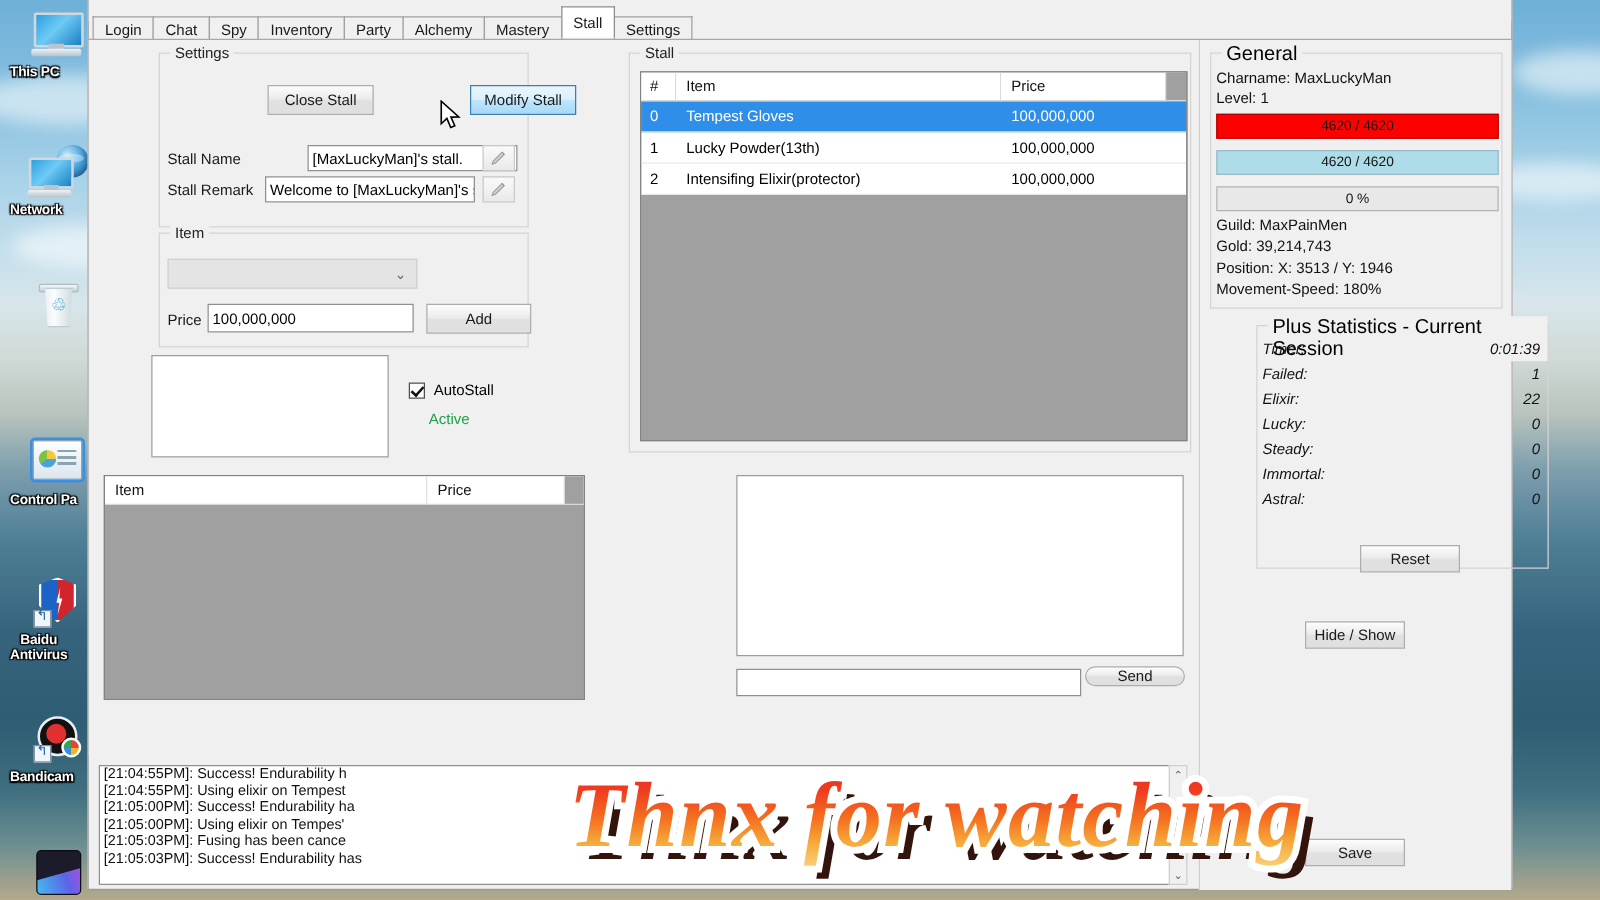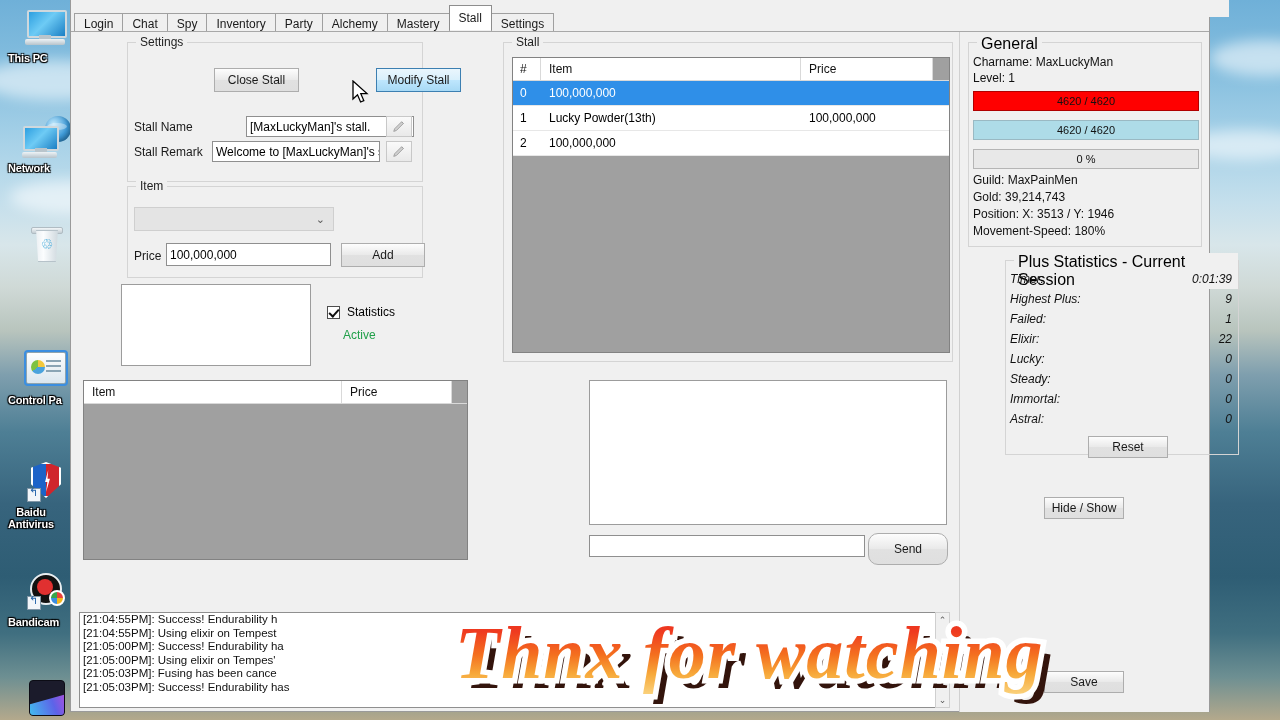--- a/index.html
+++ b/index.html
@@ -71,21 +71,21 @@
     clip-path:polygon(0 45%,100% 0,100% 100%,0 100%);}
 
   
   #app{
     position:absolute;left:70px;top:0;width:1140px;height:712px;
     background:#f0f0f0;border:1px solid #9a9a9a;border-top:none;box-sizing:border-box;
     font-family:"Liberation Sans",sans-serif;font-size:12px;
   }
 
   
-  #tabstrip{position:absolute;left:0;top:0;width:100%;height:17px;background:#f0f0f0;padding-left:20px;}
+  #tabstrip{position:absolute;left:0;top:0;width:100%;height:17px;background:#f0f0f0;}
   #tabstrip .tabs{position:absolute;left:3px;top:8px;display:flex;align-items:flex-end;height:24px;}
   .tab{
     height:21px;line-height:21px;padding:0 9px;box-sizing:border-box;
     background:#f0f0f0;border:1px solid #a0a0a0;border-bottom:none;margin-right:-1px;
     color:#1a1a1a;font-size:12px;white-space:nowrap;position:relative;top:2px;
   }
   .tab.active{background:#fff;height:25px;line-height:24px;top:-2px;border-color:#8d8d8d;z-index:3;}
   #tabline{position:absolute;left:0;top:31px;width:100%;height:1px;background:#a8a8a8;}
 
   
@@ -291,21 +291,21 @@
       </div>
       <div class="lbl" style="left:6px;top:62px;">Price</div>
       <div class="txtinput" style="position:absolute;left:38px;top:56px;width:165px;height:23px;">100,000,000</div>
       <div class="btn" style="position:absolute;left:213px;top:56px;width:84px;height:24px;">Add</div>
     </div>
 
     <div class="emptybox" style="left:50px;top:252px;width:190px;height:82px;"></div>
 
     <div style="position:absolute;left:256px;top:273px;display:flex;align-items:center;gap:7px;">
       <div class="cb"></div>
-      <span>Statistics</span>
+      <span>AutoStall</span>
     </div>
     <div style="position:absolute;left:272px;top:296px;color:#21a04a;font-size:12px;">Active</div>
 
     <div class="listview" style="left:12px;top:348px;width:385px;height:180px;">
       <div class="lvhead">
         <div class="hc" style="width:258px;">Item</div>
         <div class="hc" style="width:110px;">Price</div>
         <div class="hc" style="flex:1;background:#a0a0a0;border-right:none;"></div>
       </div>
       <div class="lvbody" style="height:157px;"></div>
@@ -315,41 +315,43 @@
       <div class="gtitle">Stall</div>
       <div class="listview" style="left:8px;top:14px;width:438px;height:296px;">
         <div class="lvhead">
           <div class="hc" style="width:28px;padding-left:7px;">#</div>
           <div class="hc" style="width:260px;">Item</div>
           <div class="hc" style="width:132px;">Price</div>
           <div class="hc" style="flex:1;background:#a0a0a0;border-right:none;"></div>
         </div>
         <div class="lvrow sel">
           <div class="c" style="width:28px;padding-left:7px;">0</div>
+          <div class="c" style="width:260px;">Tempest Gloves</div>
           <div class="c" style="width:132px;">100,000,000</div>
           <div class="c" style="flex:1;"></div>
         </div>
         <div class="lvrow">
           <div class="c" style="width:28px;padding-left:7px;">1</div>
           <div class="c" style="width:260px;">Lucky Powder(13th)</div>
           <div class="c" style="width:132px;">100,000,000</div>
           <div class="c" style="flex:1;"></div>
         </div>
         <div class="lvrow">
           <div class="c" style="width:28px;padding-left:7px;">2</div>
+          <div class="c" style="width:260px;">Intensifing Elixir(protector)</div>
           <div class="c" style="width:132px;">100,000,000</div>
           <div class="c" style="flex:1;"></div>
         </div>
         <div class="lvbody" style="height:200px;"></div>
       </div>
     </div>
 
     <div class="emptybox" style="left:518px;top:348px;width:358px;height:145px;"></div>
     <div class="txtinput" style="position:absolute;left:518px;top:503px;width:276px;height:22px;"></div>
-    <div class="btn" style="position:absolute;left:797px;top:501px;width:80px;height:32px;border-radius:10px;">Send</div>
+    <div class="btn" style="position:absolute;left:797px;top:501px;width:80px;height:16px;border-radius:10px;">Send</div>
   </div>
 
   <div id="side">
 
     <div class="sgroup" style="top:10px;width:234px;height:205px;">
       <div class="gtitle">General</div>
       <div class="srow" style="left:4px;top:12px;">Charname: MaxLuckyMan</div>
       <div class="srow" style="left:4px;top:28px;">Level: 1</div>
 
       <div class="bar" style="left:4px;top:48px;width:226px;height:20px;background:#FF0000;border-color:#b00000;">
@@ -367,24 +369,20 @@
       <div class="srow" style="left:4px;top:164px;">Position: X: 3513 / Y: 1946</div>
       <div class="srow" style="left:4px;top:181px;">Movement-Speed: 180%</div>
     </div>
 
     <div class="sgroup" style="top:228px;width:234px;height:195px;margin-left:37px;">
       <div class="gtitle">Plus Statistics - Current Session</div>
       <div style="position:absolute;left:2px;top:8px;width:228px;font-style:italic;">
         <div class="statline">
           <span>Timer:</span>
           <span>0:01:39</span>
-          </div>
-        <div class="statline">
-          <span>Highest Plus:</span>
-          <span>9</span>
           </div>
         <div class="statline">
           <span>Failed:</span>
           <span>1</span>
           </div>
         <div class="statline">
           <span>Elixir:</span>
           <span>22</span>
           </div>
         <div class="statline">

